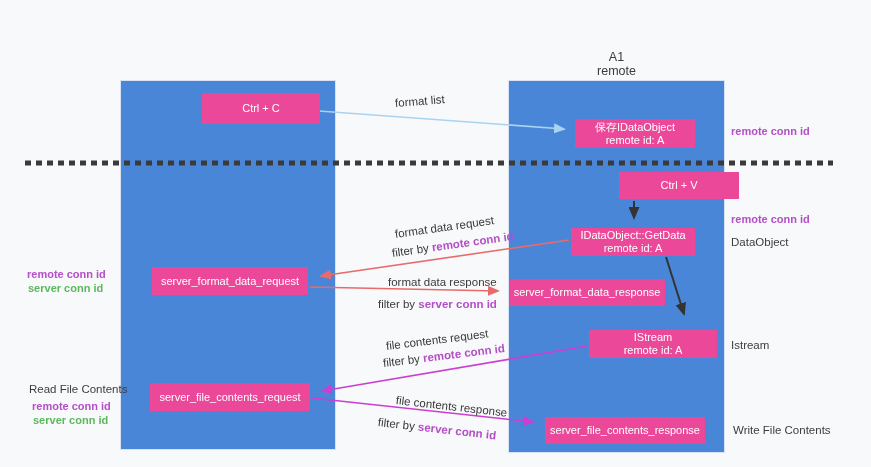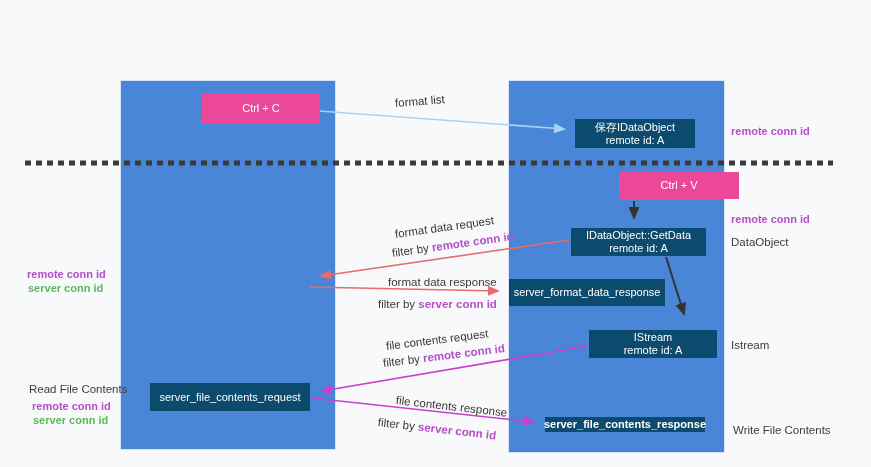--- a/index.html
+++ b/index.html
@@ -27,41 +27,45 @@
     border:1px solid #d9e3f6;
     box-sizing:border-box;
   }
   .node{
     box-sizing:border-box;
     display:flex;flex-direction:column;
     align-items:center;justify-content:center;
     color:#ffffff;font-size:11px;line-height:13px;
     text-align:center;white-space:nowrap;
   }
-  .node.orange{background:#0c4a6e;}
+  .node.orange{background:#ec4899;}
   .node.green{background:#ec4899;margin-left:44px;}
   .flow-label{
     color:#3a3a3a;font-size:11.5px;white-space:nowrap;
     transform-origin:left center;
   }
   .purple-bold{color:#b44fc8;font-weight:bold;}
   .green-bold{color:#5cb85c;font-weight:bold;}
   .conn-id{font-size:11px;font-weight:bold;white-space:nowrap;line-height:14px;}
   .side-label{color:#3d3d3d;font-size:11.5px;white-space:nowrap;}
   svg.overlay{position:absolute;left:0;top:0;pointer-events:none;}
 </style>
 </head>
 <body>
 
 <div class="stage">
 
   <div class="abs title" style="left:0;top:6px;">
   </div>
 
   <div class="abs lifeline-header" style="left:125px;top:50px;width:185px;">
+  </div>
+  <div class="abs lifeline-header" style="left:508px;top:50px;width:217px;">
+    <div>A1</div>
+    <div>remote</div>
   </div>
 
   <div class="abs lifeline" style="left:120px;top:80px;width:216px;height:370px;"></div>
   <div class="abs lifeline" style="left:508px;top:80px;width:217px;height:373px;"></div>
 
   <svg class="overlay" width="871" height="467" viewBox="0 0 871 467">
     <defs>
       <marker id="mBlue" markerUnits="userSpaceOnUse" markerWidth="12" markerHeight="10" refX="10" refY="5" orient="auto">
         <path d="M0,0 L12,5 L0,10 z" fill="#a9d3f1"></path>
       </marker>
@@ -99,40 +103,43 @@
 
   <div class="abs node orange" style="left:575px;top:119px;width:120px;height:29px;">
     <div>保存IDataObject</div>
     <div>remote id: A</div>
   </div>
 
   <div class="abs node green" style="left:575px;top:172px;width:120px;height:27px;">
     <div>Ctrl + V</div>
   </div>
 
-  <div class="abs node orange" style="left:571px;top:228px;width:135px;height:28px;">
+  <div class="abs node orange" style="left:571px;top:228px;width:124px;height:28px;">
     <div>IDataObject::GetData</div>
     <div>remote id: A</div>
   </div>
 
+  <div class="abs node orange" style="left:152px;top:267px;width:156px;height:28px;">
+    <div>server_format_data_request</div>
+  </div>
 
   <div class="abs node orange" style="left:509px;top:279px;width:156px;height:27px;">
     <div>server_format_data_response</div>
   </div>
 
   <div class="abs node orange" style="left:589px;top:330px;width:128px;height:28px;">
     <div>IStream</div>
     <div>remote id: A</div>
   </div>
 
   <div class="abs node orange" style="left:150px;top:383px;width:160px;height:28px;">
     <div>server_file_contents_request</div>
   </div>
 
-  <div class="abs node orange" style="left:545px;top:417px;width:160px;height:15px;font-weight:bold;">
+  <div class="abs node orange" style="left:545px;top:417px;width:160px;height:27px;">
     <div>server_file_contents_response</div>
   </div>
 
   <div class="abs flow-label" style="left:395px;top:97px;transform:rotate(-4.5deg);">format list</div>
 
   <div class="abs flow-label" style="left:395px;top:228px;transform:rotate(-8deg);">format data request</div>
   <div class="abs flow-label" style="left:392px;top:247px;transform:rotate(-8deg);">
     <span>filter by </span><span class="purple-bold">remote conn id</span>
   </div>
 

